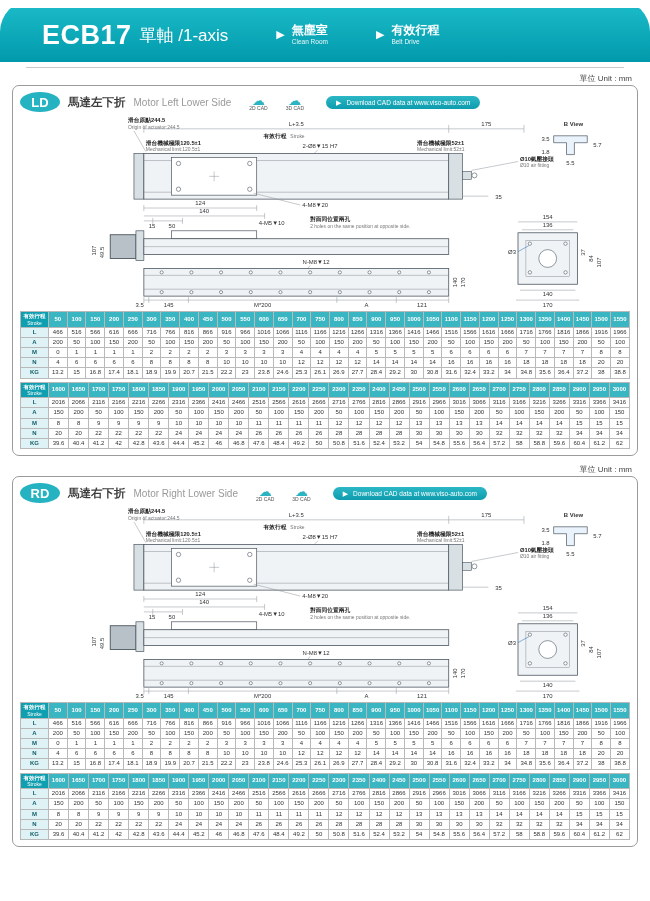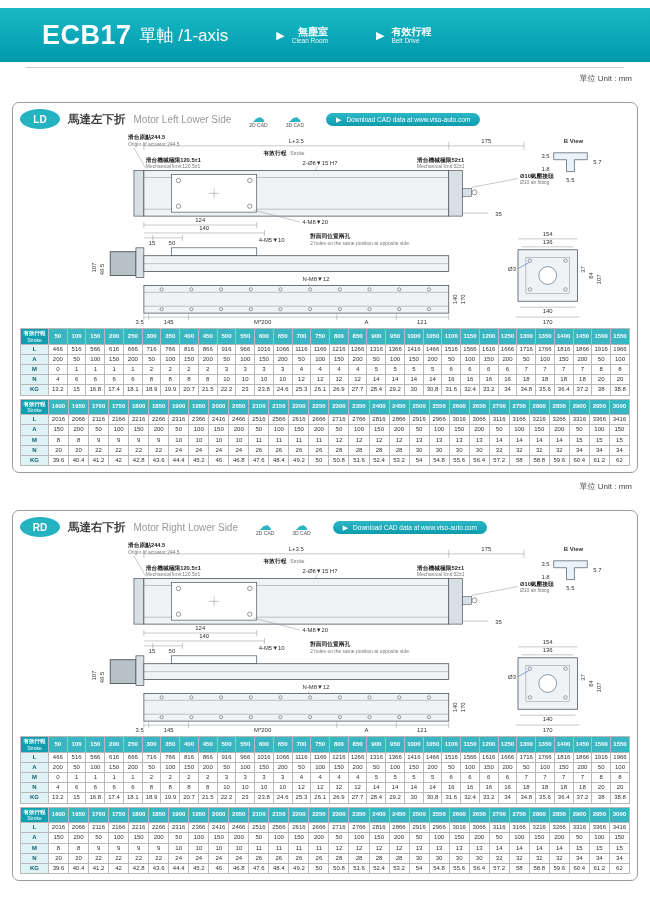--- a/index.html
+++ b/index.html
@@ -1,43 +1,43 @@
 <!DOCTYPE html>
 <html><head>
 <meta charset="utf-8">
 <style>
   html,body{margin:0;padding:0;background:#fff;}
   body{width:650px;height:901px;font-family:"Liberation Sans",sans-serif;-webkit-font-smoothing:antialiased;}
-  .page{position:relative;width:650px;height:901px;overflow:hidden;background:#fff;}
+  .page{position:relative;width:650px;height:901px;overflow:hidden;background:#fff;border-radius:32px;}
 
   
   .banner{display:flex;align-items:center;height:54px;margin-top:8px;
     background:linear-gradient(180deg,#1ab9c7 0%,#0099ab 100%);
     padding:0 18px 0 42px;color:#fff;}
   .model{font-size:27px;font-weight:bold;letter-spacing:.5px;}
   .suffix{font-size:17px;font-weight:normal;margin-left:8px;}
   .hbadge{display:flex;align-items:center;margin-left:48px;gap:7px;}
   .hbadge .tri{font-size:11px;line-height:1;}
   .hbadge .tcol{display:flex;flex-direction:column;line-height:1.15;}
-  .hbadge .bzh{font-size:10px;font-weight:bold;text-align:right;}
+  .hbadge .bzh{font-size:12px;font-weight:bold;}
   .hbadge .ben{font-size:6.5px;opacity:.92;}
 
   
   .sect{margin:12px 26px 0 26px;border-left:5px solid #00a7b8;padding-left:9px;}
   .sect h2{margin:0;font-size:15px;color:#4a4a4a;letter-spacing:.5px;}
   .sect p{margin:1px 0 0 0;font-size:9.5px;color:#9aa0a3;}
   .sect-rule{border:none;border-top:1px solid #c9c9c9;margin:5px 26px 0 26px;}
 
-  .unit-row{text-align:right;margin:5px 18px 18px 0;font-size:8px;color:#444;}
+  .unit-row{text-align:right;margin:5px 18px 1px 0;font-size:8px;color:#444;}
 
   
   .panel{border:1px solid #9b9b9b;border-radius:7px;margin:0 12px 8px 12px;padding:4px 7px 6px 7px;background:#fff;}
   .panel-head{display:flex;align-items:center;gap:8px;height:24px;}
   .pbadge{width:40px;height:20px;border-radius:50%;background:#25b2c1;color:#fff;
-    font-size:10px;font-weight:bold;display:flex;align-items:center;justify-content:center;flex:0 0 auto;}
+    font-size:13px;font-weight:bold;display:flex;align-items:center;justify-content:center;flex:0 0 auto;}
   .ptitle{font-size:11.5px;font-weight:bold;color:#3c3c3c;}
   .ptitle-en{font-size:10px;color:#999;}
   .cad{display:flex;flex-direction:column;align-items:center;margin-left:10px;line-height:1;cursor:pointer;}
   .cloud{font-size:13px;color:#2db4c2;}
   .cadlabel{font-size:5px;color:#555;margin-top:-1px;}
   .dl{display:flex;align-items:center;gap:5px;background:linear-gradient(180deg,#2cb7c5,#0d9cae);
     color:#fff;font-size:6.5px;border-radius:9px;padding:3px 10px;margin-left:14px;cursor:pointer;white-space:nowrap;}
   .dl .tri2{font-size:7px;line-height:1;}
 
   .drawing{height:194px;overflow:hidden;}

